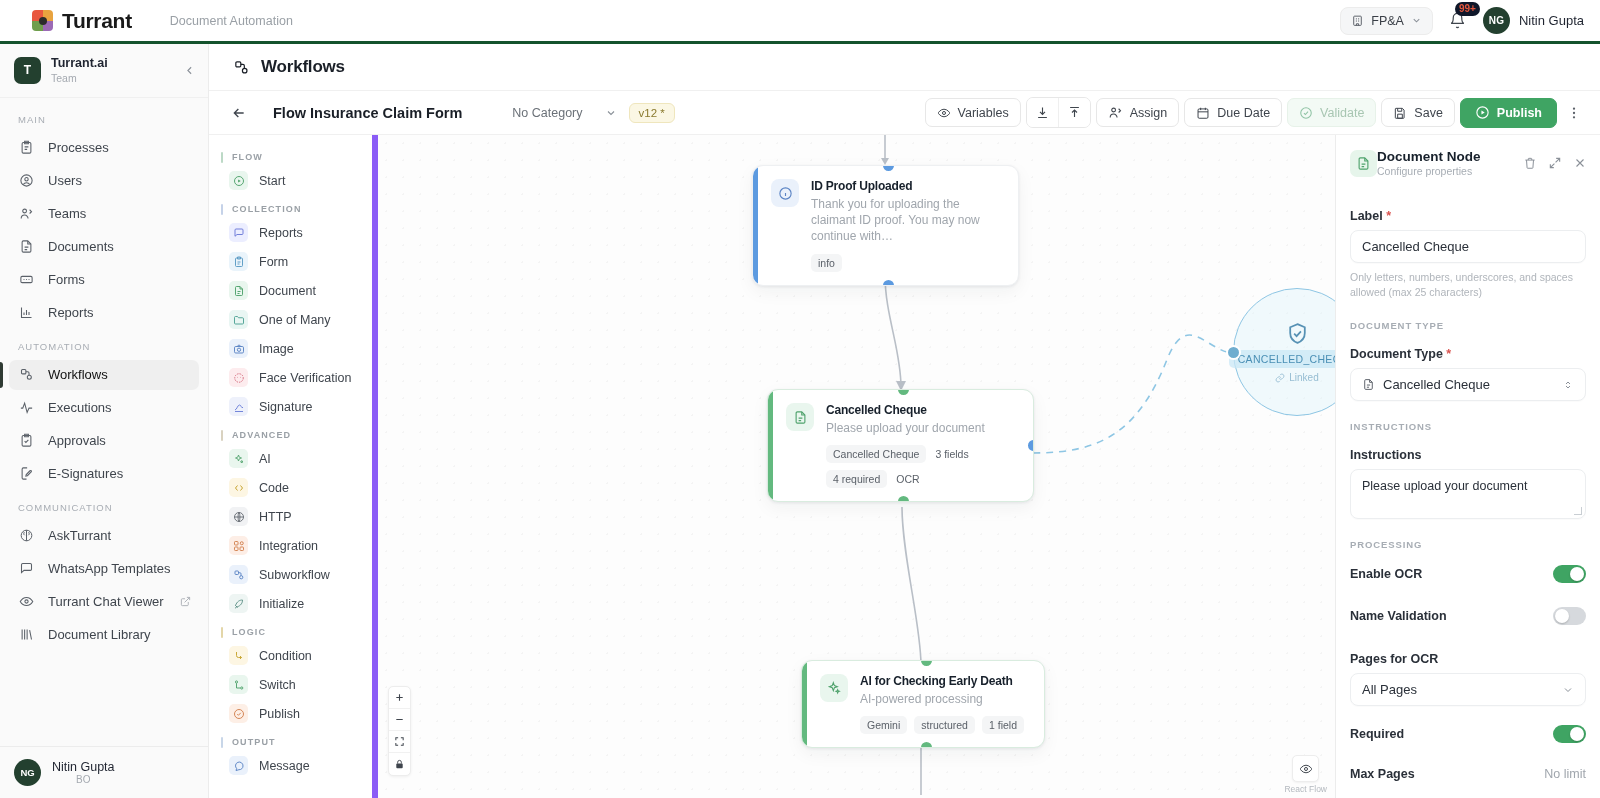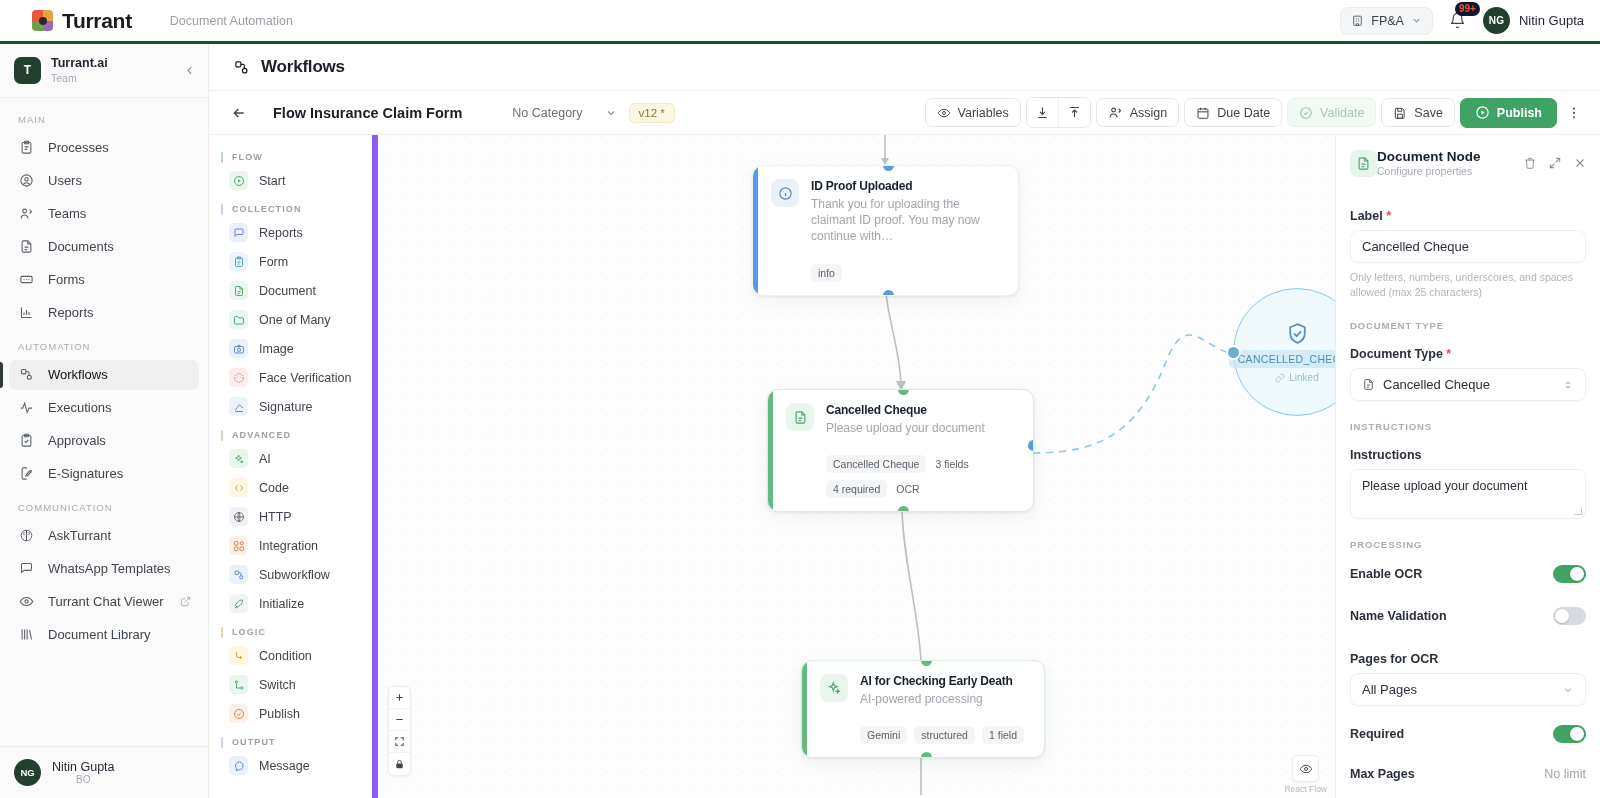--- a/index.html
+++ b/index.html
@@ -184,21 +184,21 @@
     border:1px solid #eef0f2; display:flex; overflow:hidden;
   }
   .node .accent { width:5px; flex:0 0 5px; }
   .node-in { padding: 13px 14px 13px 13px; display:flex; gap:12px; flex:1; min-width:0; }
   .node-ico {
     width:28px; height:28px; border-radius:8px; flex:0 0 28px;
     display:flex; align-items:center; justify-content:center;
   }
   .node-title { font-size:12px; font-weight:700; color:#17202b; letter-spacing:-0.2px; white-space:nowrap; }
   .node-desc { font-size:12px; color:#a0a6ad; margin-top:3px; line-height:1.35; }
-  .chips { display:flex; flex-wrap:wrap; gap:7px; margin-top:19px; }
+  .chips { display:flex; flex-wrap:wrap; gap:7px; margin-top:9px; }
   .chip { background:#f4f5f6; color:#5b6169; font-size:10.5px; border-radius:5px; padding:3px 7px; }
   .chip.plain { background:transparent; padding-left:2px; }
   .handle {
     position:absolute; width:15px; height:15px; border-radius:50%;
     border:2px solid #fff;
   }
   .handle.blue { background:#5c9ae0; }
   .handle.green { background:#63b97f; }
 
   .doc-circle {

